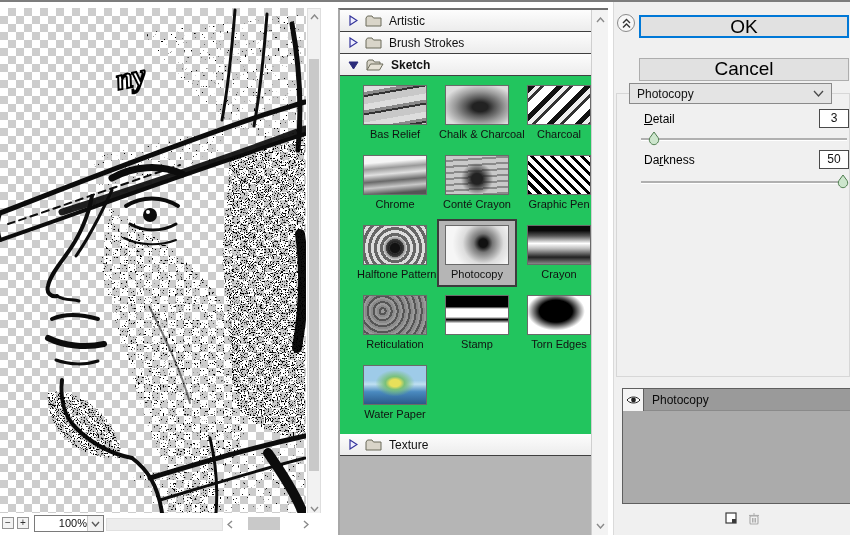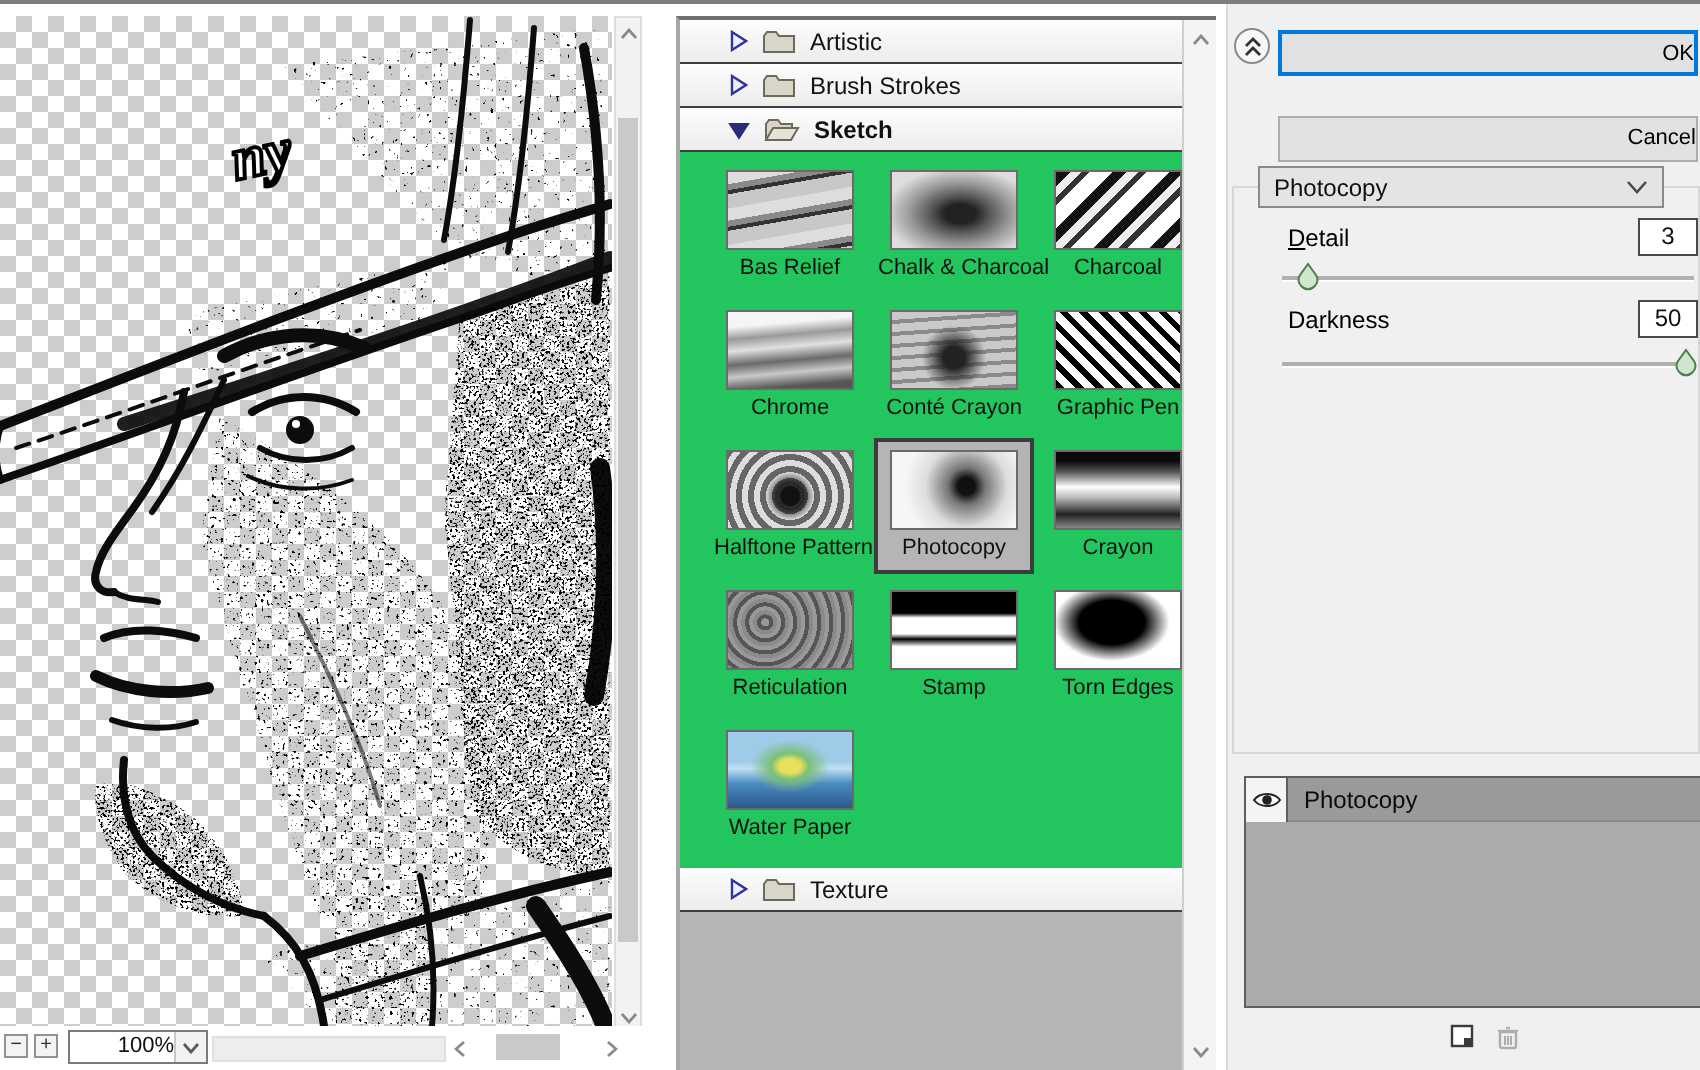--- a/index.html
+++ b/index.html
@@ -32,21 +32,21 @@
   .statusbar-strip { position:absolute; left:106px; top:5px; width:117px; height:13px; background:#ededed; border:1px solid #e0e0e0; }
   .hscroll { position:absolute; left:224px; top:3px; width:88px; height:16px; }
   .hscroll .arr { position:absolute; top:0; width:12px; height:16px; display:flex; align-items:center; justify-content:center; }
   .hscroll .arr.left { left:0; } .hscroll .arr.right { right:0; }
   .hscroll .hthumb { position:absolute; left:24px; top:1px; width:32px; height:13px; background:#c9c9c9; }
 
   
   #filter-panel { position:absolute; left:338px; top:8px; width:270px; height:527px; background:#fff;
     border-top:2px solid #6f6f6f; border-left:2px solid #a8a8a8; }
   #filter-list { position:absolute; left:0; top:0; width:252px; height:100%; display:flex; flex-direction:column; }
-  .cat-row { height:22px; flex:0 0 22px; display:flex; align-items:center; gap:7px; padding-left:24px;
+  .cat-row { height:22px; flex:0 0 22px; display:flex; align-items:center; gap:7px; padding-left:8px;
     background:linear-gradient(#fdfdfd,#ececec); border-bottom:1px solid #3f3f3f; cursor:default; }
   .cat-row .lbl { font-size:12px; }
   .cat-row.expanded .lbl { font-weight:bold; }
   .list-footer { flex:1 1 auto; background:#b5b5b5; }
 
   .thumb-grid { flex:0 0 358px; padding:3px 0 0 15px; display:grid; grid-template-columns:repeat(3,82px);
     grid-auto-rows:70px; background:#22c55e; }
   .thumb-cell { width:80px; height:68px; padding-top:4px; text-align:center; border:2px solid transparent; cursor:default; }
   .thumb-cell.selected { background:#b5b5b5; border:2px solid #3c3c3c; }
   .thumb { width:64px; height:40px; margin:0 auto; border:1px solid #6a6a6a; }
@@ -72,22 +72,22 @@
       linear-gradient(180deg,#9ecbe8 0 38%,#bfe0f2 48%,#4a8ac0 68%,#2a5a8a 100%); }
 
   #list-scrollbar { position:absolute; right:0; top:0; width:17px; height:100%; background:#f3f3f3; border-left:1px solid #cfcfcf; }
   #list-scrollbar .arr { position:absolute; left:0; width:16px; height:15px; display:flex; align-items:center; justify-content:center; }
   #list-scrollbar .arr.up { top:2px; } #list-scrollbar .arr.down { bottom:2px; }
 
   
   #right-panel { position:absolute; left:613px; top:2px; width:237px; height:533px; background:#f0f0f0; border-left:1px solid #dadada; }
   #collapse-btn { position:absolute; left:3px; top:12px; width:18px; height:18px; border-radius:50%;
     border:1px solid #8a8a8a; background:#f7f7f7; display:flex; align-items:center; justify-content:center; }
-  .btn { position:absolute; left:25px; width:210px; height:23px; background:#e1e1e1; text-align:right;
-    font-size:11px; line-height:20px; color:#000; }
+  .btn { position:absolute; left:25px; width:210px; height:23px; background:#e1e1e1; text-align:center;
+    font-size:19px; line-height:20px; color:#000; }
   #ok-button { top:13px; border:2px solid #0078d7; }
   #cancel-button { top:43px; border:1px solid #adadad;margin-top:13px; }
 
   #settings-group { position:absolute; left:2px; top:91px; width:234px; height:284px; border:1px solid #d7d7d7; }
   #filter-select { position:absolute; left:15px; top:81px; width:203px; height:21px; background:#e4e4e4;
     border:1px solid #8a8a8a; display:flex; align-items:center; padding:0 7px; }
   #filter-select .sel-val { flex:1 1 auto; font-size:12px; }
 
   .slider-label { position:absolute; left:30px; font-size:12px; color:#000; }
   .slider-label .u { text-decoration:underline; }

